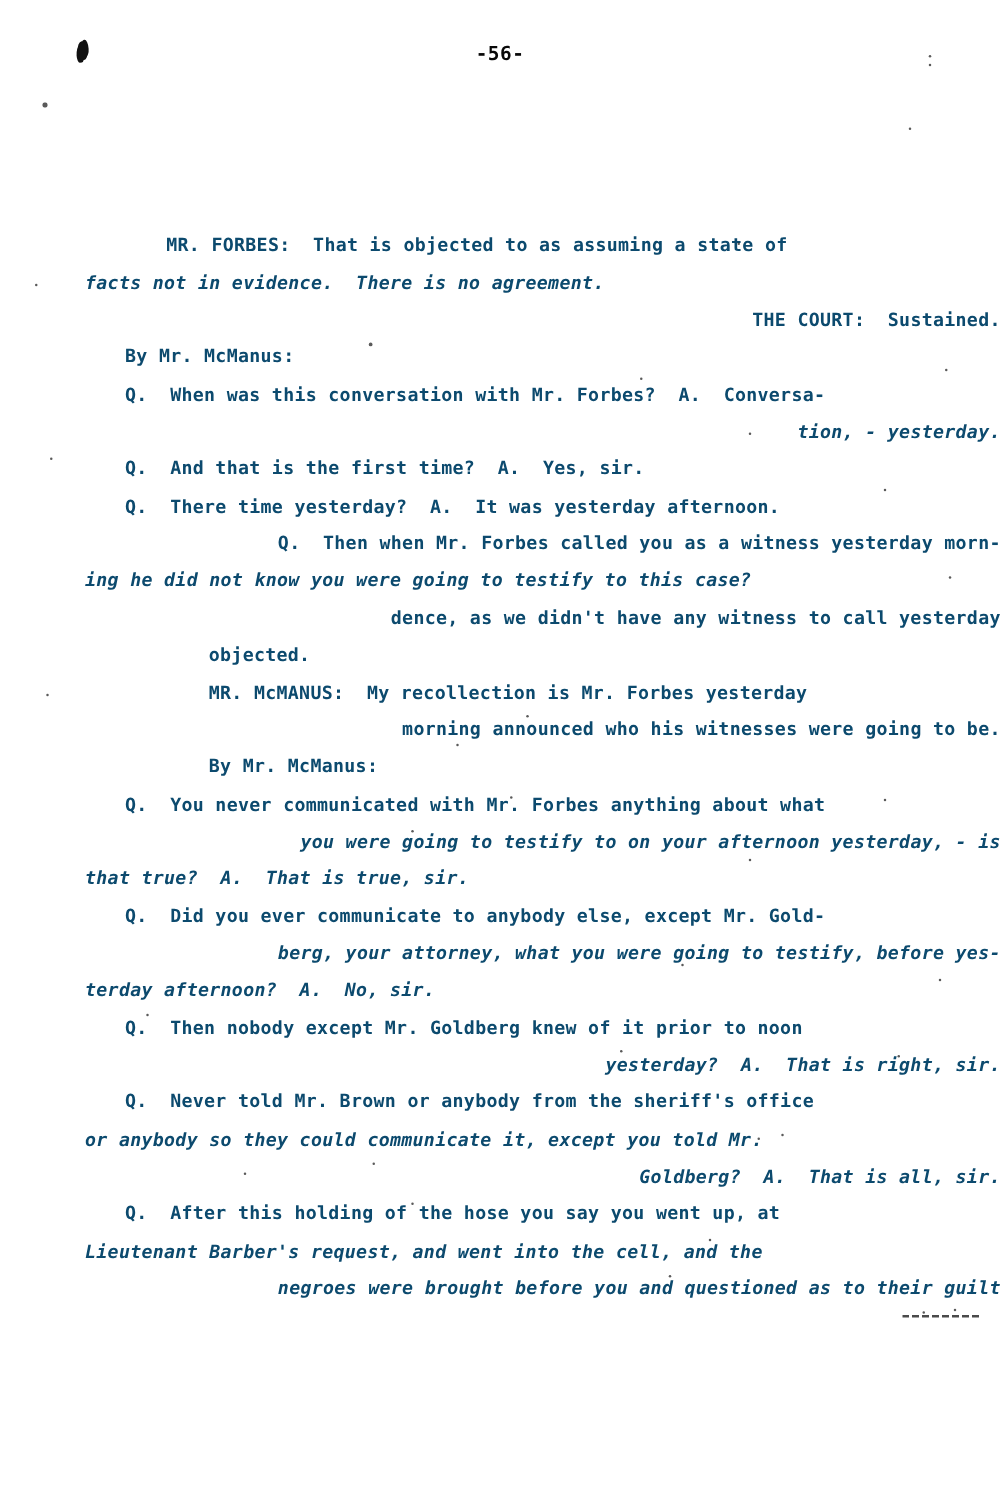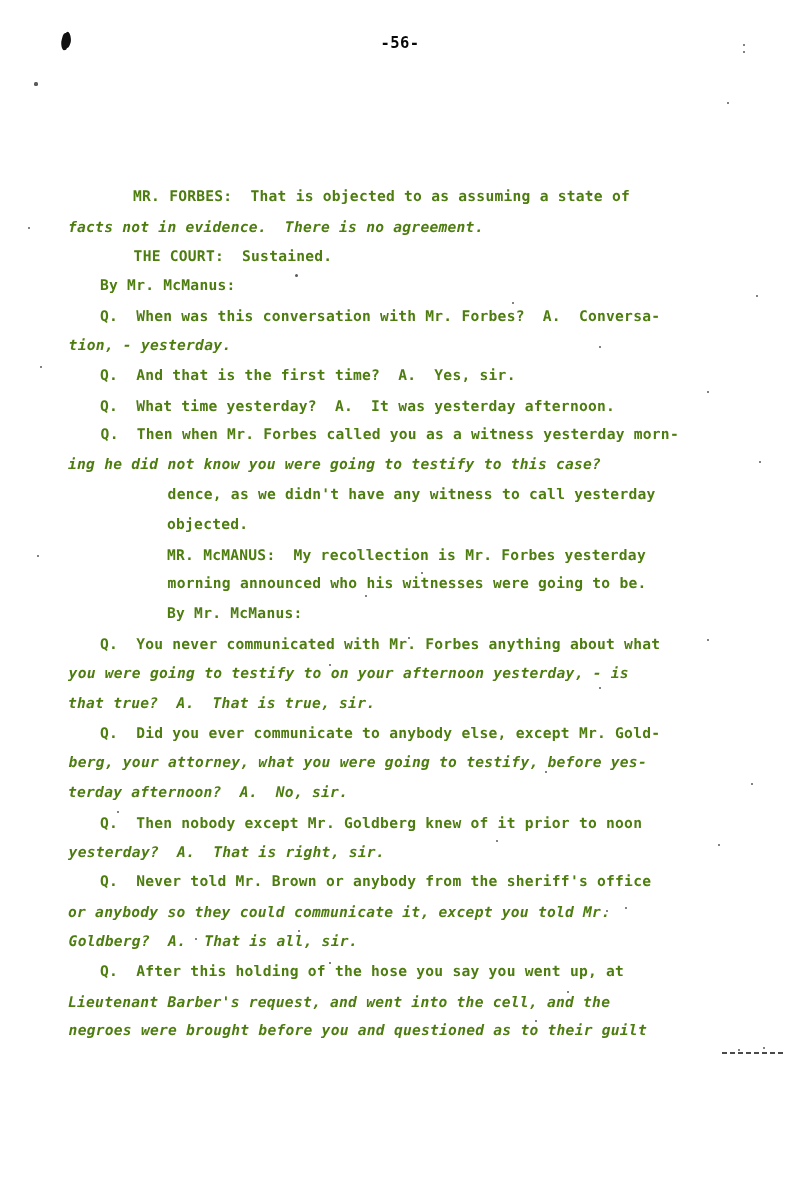--- a/index.html
+++ b/index.html
@@ -69,54 +69,54 @@
     top: 182px;
     width: 800px;
   }
   .ln {
     position: relative;
     height: 29.8px;
     line-height: 29.8px;
     font-size: 14.6px;
     font-weight: 700;
     letter-spacing: .25px;
-    color: #4d7c0f;
+    color: #0c4a6e;
     white-space: pre;
     text-rendering: geometricPrecision;
   }
   
   .i0  { padding-left: 68px; font-style: italic;  }  
   .i1  { padding-left: 100px; }  
   .i2  { padding-left: 133px; }  
   .i3  { padding-left: 167px; }  
 
   
   .j1 { transform: translateY(-0.5px); }
   .j2 { transform: translateY(0.5px); }
-  .j3 { transform: translateX(0.6px); }
+  .j3 { transform: translateX(0.6px); text-align: right; }
 </style>
 </head>
 <body>
 
 <div id="page">
 
   <div class="blot"></div>
   <div class="edge-dashes"></div>
 
   <div id="folio-top" class="folio">-56-</div>
 
   <div id="transcript">
       <div class="ln i2 j1">MR. FORBES:  That is objected to as assuming a state of</div>
       <div class="ln i0 j2">facts not in evidence.  There is no agreement.</div>
       <div class="ln i2 j3">THE COURT:  Sustained.</div>
       <div class="ln i1 j1">By Mr. McManus:</div>
       <div class="ln i1 j2">Q.  When was this conversation with Mr. Forbes?  A.  Conversa-</div>
       <div class="ln i0 j3">tion, - yesterday.</div>
       <div class="ln i1 j1">Q.  And that is the first time?  A.  Yes, sir.</div>
-      <div class="ln i1 j2">Q.  What time yesterday?  A.  It was yesterday afternoon.</div>
+      <div class="ln i1 j2">Q.  There time yesterday?  A.  It was yesterday afternoon.</div>
       <div class="ln i1 j3">Q.  Then when Mr. Forbes called you as a witness yesterday morn-</div>
       <div class="ln i0 j1">ing he did not know you were going to testify to this case?</div>
       <div class="ln i3 j3">dence, as we didn't have any witness to call yesterday</div>
       <div class="ln i3 j1">objected.</div>
       <div class="ln i3 j2">MR. McMANUS:  My recollection is Mr. Forbes yesterday</div>
       <div class="ln i3 j3">morning announced who his witnesses were going to be.</div>
       <div class="ln i3 j1">By Mr. McManus:</div>
       <div class="ln i1 j2">Q.  You never communicated with Mr. Forbes anything about what</div>
       <div class="ln i0 j3">you were going to testify to on your afternoon yesterday, - is</div>
       <div class="ln i0 j1">that true?  A.  That is true, sir.</div>

